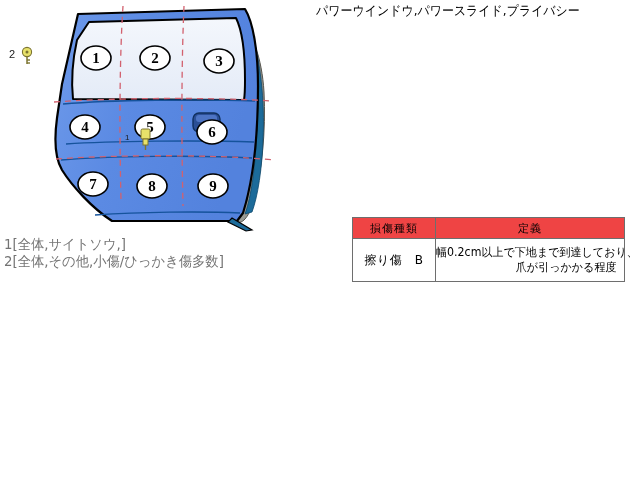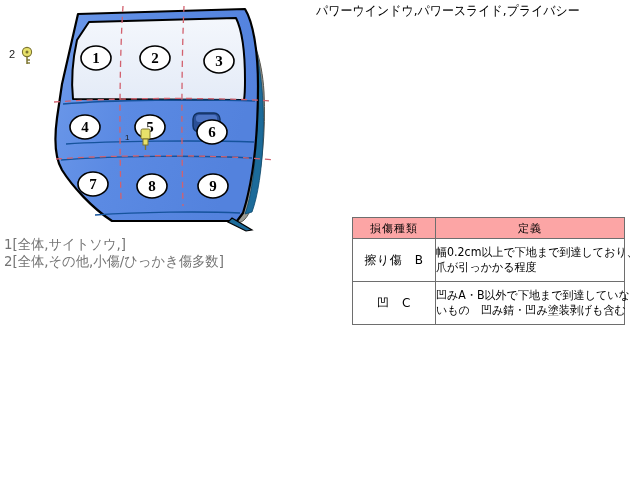--- a/index.html
+++ b/index.html
@@ -104,38 +104,38 @@
   }
   table#definition-table td,
   table#definition-table th {
     border: 1px solid #6e6e6e;
     padding: 0;
     vertical-align: middle;
     font-family: "DejaVu Sans", "Liberation Sans", sans-serif;
     color: #000000;
   }
   table#definition-table thead th {
-    background: #fca5a5;
+    background: #ef4444;
     font-size: 11px;
     font-weight: normal;
     height: 20px;
     text-align: center;
     letter-spacing: 1px;
   }
   .col-kind { width: 83px; }
   .col-def  { width: 189px; }
 
   td.kind-cell {
     text-align: center;
     font-size: 12px;
     letter-spacing: 0.5px;
     height: 42px;
   }
   td.def-cell {
-    text-align: left;
+    text-align: right;
     font-size: 11.5px;
     line-height: 15px;
     padding: 3px 2px 3px 4px;
     height: 42px;
     margin-left: 20px;
   }
   tr.row-pink td { background: #efa5cd; }
   tr.row-white td { background: #ffffff; }
   .def-line {
     display: block;
@@ -308,24 +308,17 @@
         </tr>
       </thead>
       <tbody>
         <tr class="row-white">
           <td class="kind-cell">擦り傷　B</td>
           <td class="def-cell">
             <span class="def-line">幅0.2cm以上で下地まで到達しており、</span>
             <span class="def-line">爪が引っかかる程度</span>
           </td>
         </tr>
-        <tr class="row-white">
-          <td class="kind-cell">凹　C</td>
-          <td class="def-cell">
-            <span class="def-line">凹みA・B以外で下地まで到達していな</span>
-            <span class="def-line">いもの　凹み錆・凹み塗装剥げも含む</span>
-          </td>
-        </tr>
       </tbody>
     </table>
   </div>
 
 </div>
 
 </body></html>

